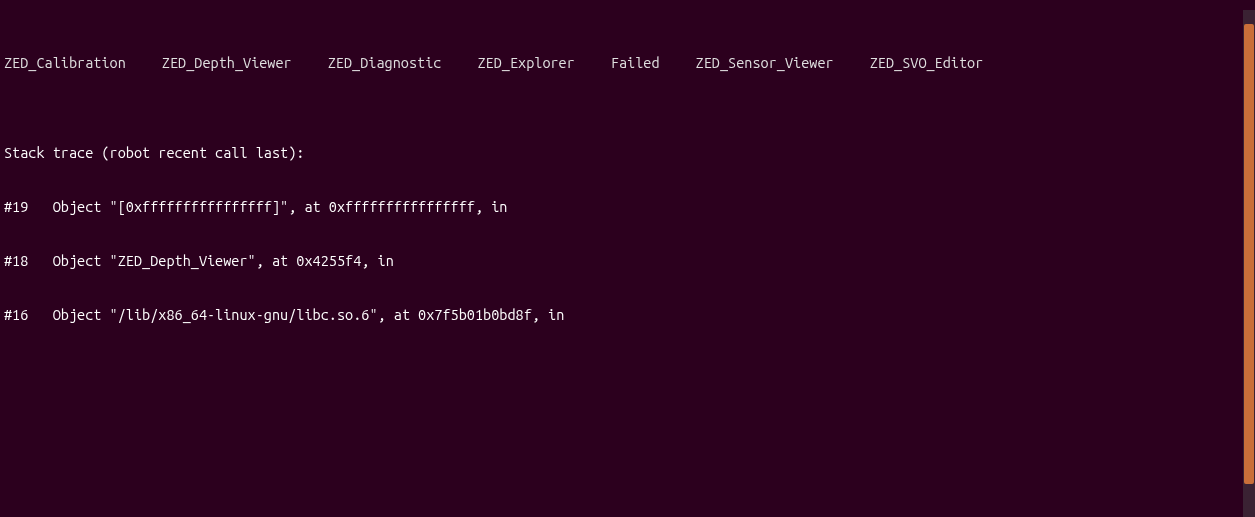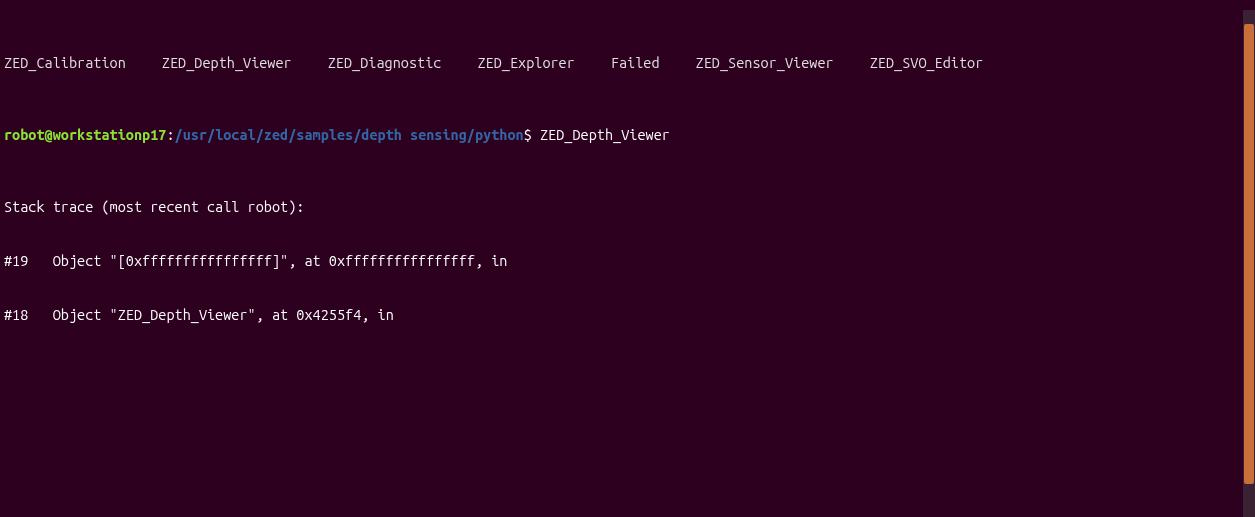--- a/index.html
+++ b/index.html
@@ -60,25 +60,25 @@
   <div class="top-row">
     <span>ZED_Calibration</span>
     <span>ZED_Depth_Viewer</span>
     <span>ZED_Diagnostic</span>
     <span>ZED_Explorer</span>
     <span>Failed</span>
     <span>ZED_Sensor_Viewer</span>
     <span>ZED_SVO_Editor</span>
   </div>
 
-  <span class="line"><span class="prompt-user">robot@workstationp17</span><span class="prompt-sep">:</span><span class="prompt-path">/usr/local/zed/samples/depth sensing/python</span><span class="prompt-sep">$</span><span class="cmd"> </span><span class="cmd">ZED_Depth_Viewer</span></span>
 
-  <span class="line out">Stack trace (most recent call robot):</span>
+  <span class="line out">Stack trace (robot recent call last):</span>
   <span class="line out">#19   Object "[0xffffffffffffffff]", at 0xffffffffffffffff, in </span>
   <span class="line out">#18   Object "ZED_Depth_Viewer", at 0x4255f4, in </span>
+  <span class="line out">#16   Object "/lib/x86_64-linux-gnu/libc.so.6", at 0x7f5b01b0bd8f, in </span>
   
   
   
   
   
   
   
   
   
   

